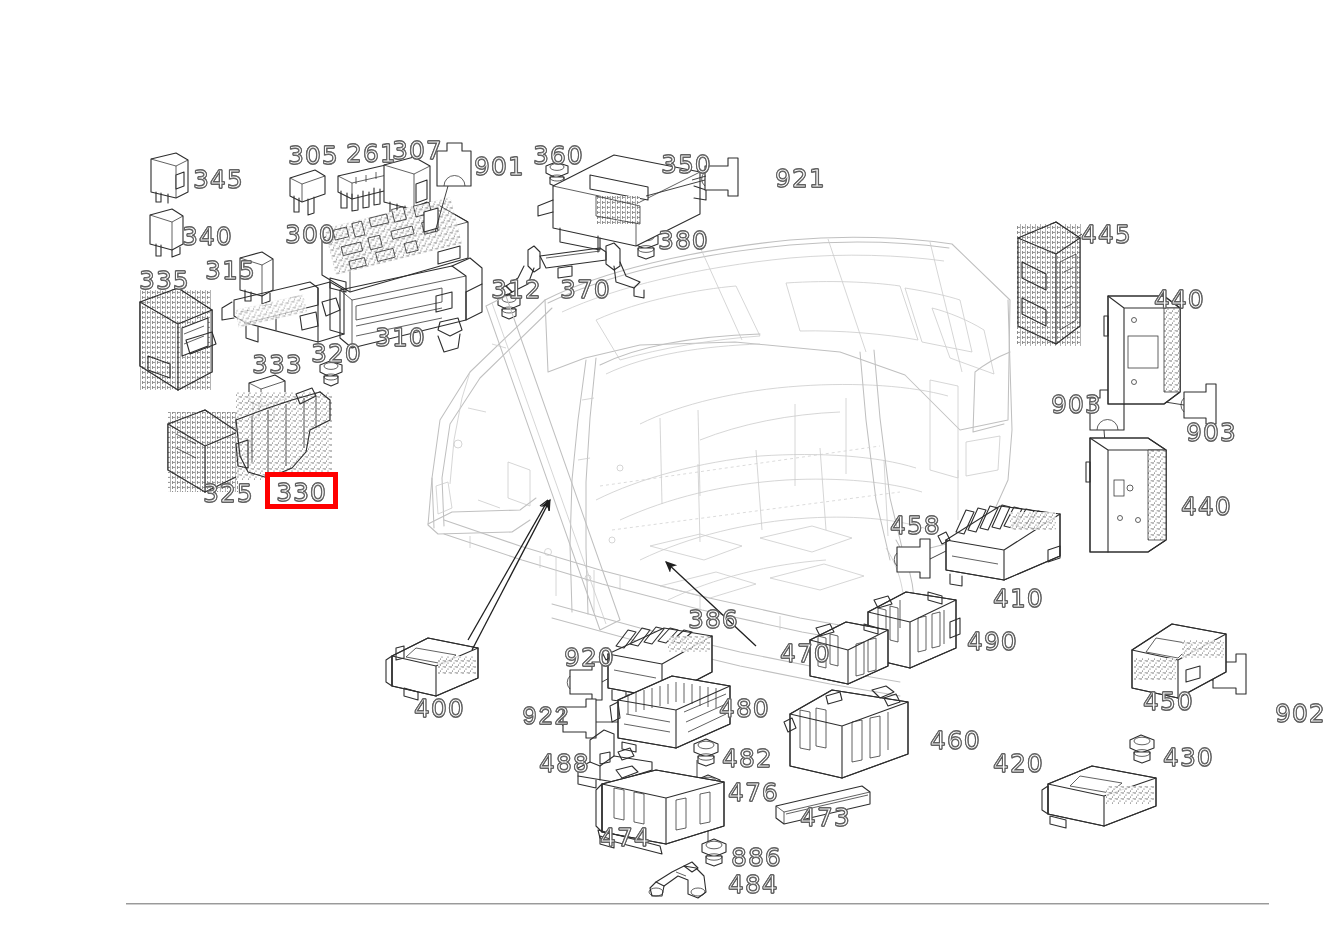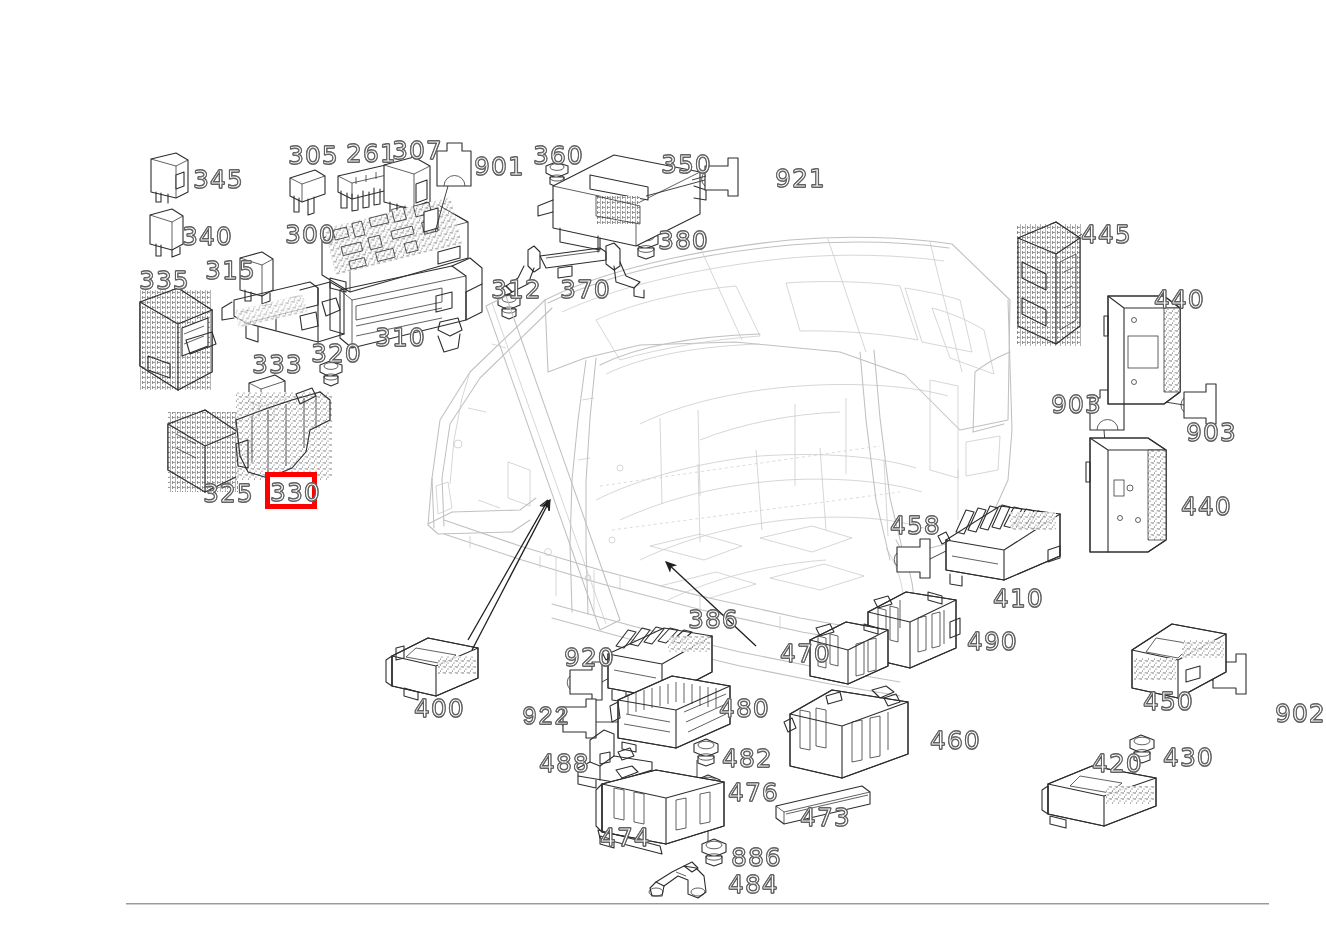--- a/index.html
+++ b/index.html
@@ -736,29 +736,29 @@
   <div class="lbl" style="left:780px;top:641px;">470</div>
   <div class="lbl" style="left:967px;top:629px;">490</div>
   <div class="lbl" style="left:1143px;top:689px;">450</div>
   <div class="lbl" style="left:1275px;top:701px;">902</div>
   <div class="lbl" style="left:414px;top:696px;">400</div>
   <div class="lbl" style="left:719px;top:696px;">480</div>
   <div class="lbl" style="left:522px;top:705px;font-family:Liberation Mono, monospace;">922</div>
   <div class="lbl" style="left:930px;top:728px;">460</div>
   <div class="lbl" style="left:539px;top:751px;">488</div>
   <div class="lbl" style="left:722px;top:746px;">482</div>
-  <div class="lbl" style="left:1092px;top:751px;">420</div>
+  <div class="lbl" style="left:993px;top:751px;">420</div>
   <div class="lbl" style="left:1163px;top:745px;">430</div>
   <div class="lbl" style="left:728px;top:780px;">476</div>
   <div class="lbl" style="left:600px;top:825px;">474</div>
   <div class="lbl" style="left:800px;top:805px;">473</div>
   <div class="lbl" style="left:731px;top:845px;">886</div>
   <div class="lbl" style="left:728px;top:872px;">484</div>
 
-  <div class="hl-box" id="highlight-box" style="left: 265px; top: 472px; width: 52px; height: 37px; border-color: rgb(255, 0, 0); border-width: 5px;">
+  <div class="hl-box" id="highlight-box" style="left: 265px; top: 472px; width: 73px; height: 37px; border-color: rgb(255, 0, 0); border-width: 5px;">
     <span class="lbl">330</span>
   </div>
 
   <div class="footer-rule" id="footer-rule" style="left: 126px; top: 903px; width: 1143px;">
     <span class="inner"></span>
   </div>
 
 </div>
 
 </body></html>

